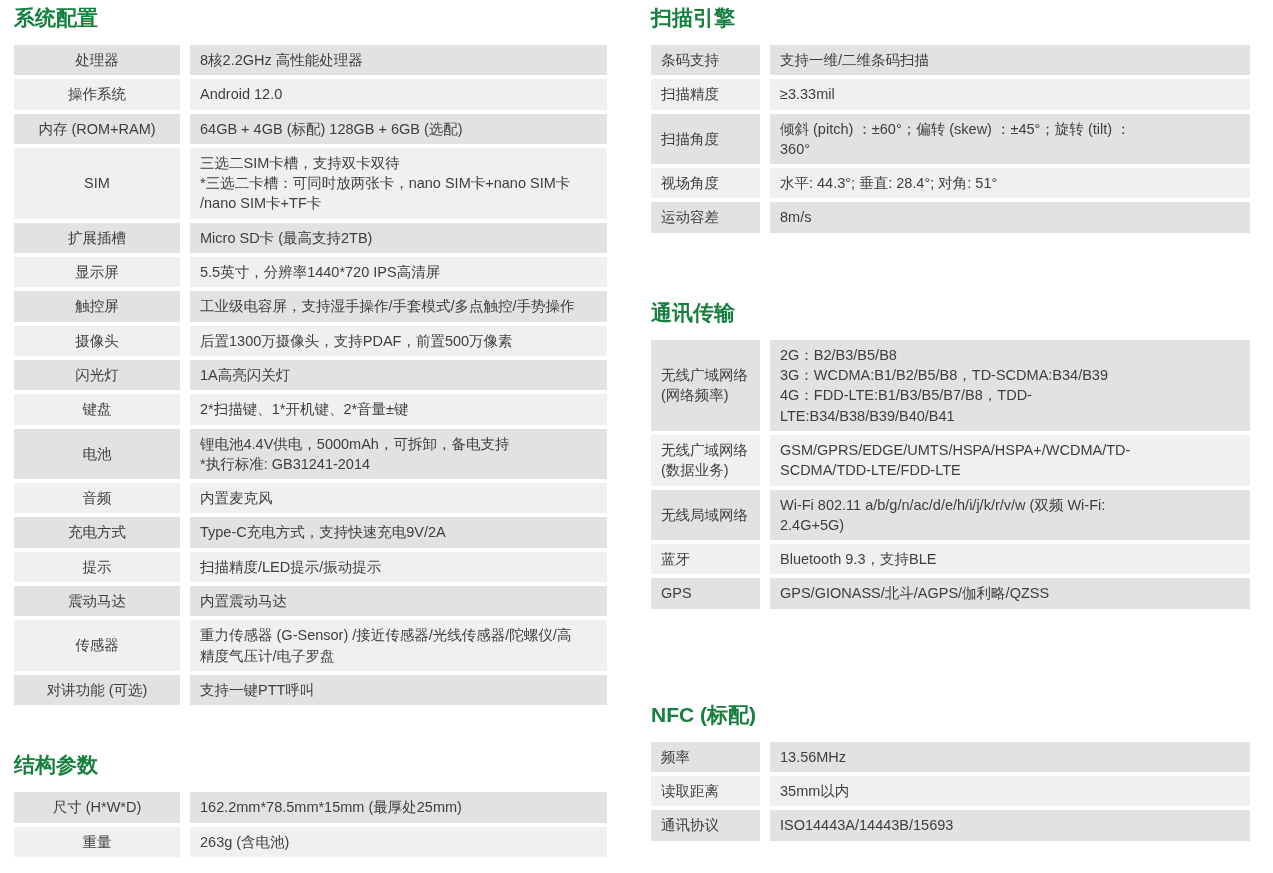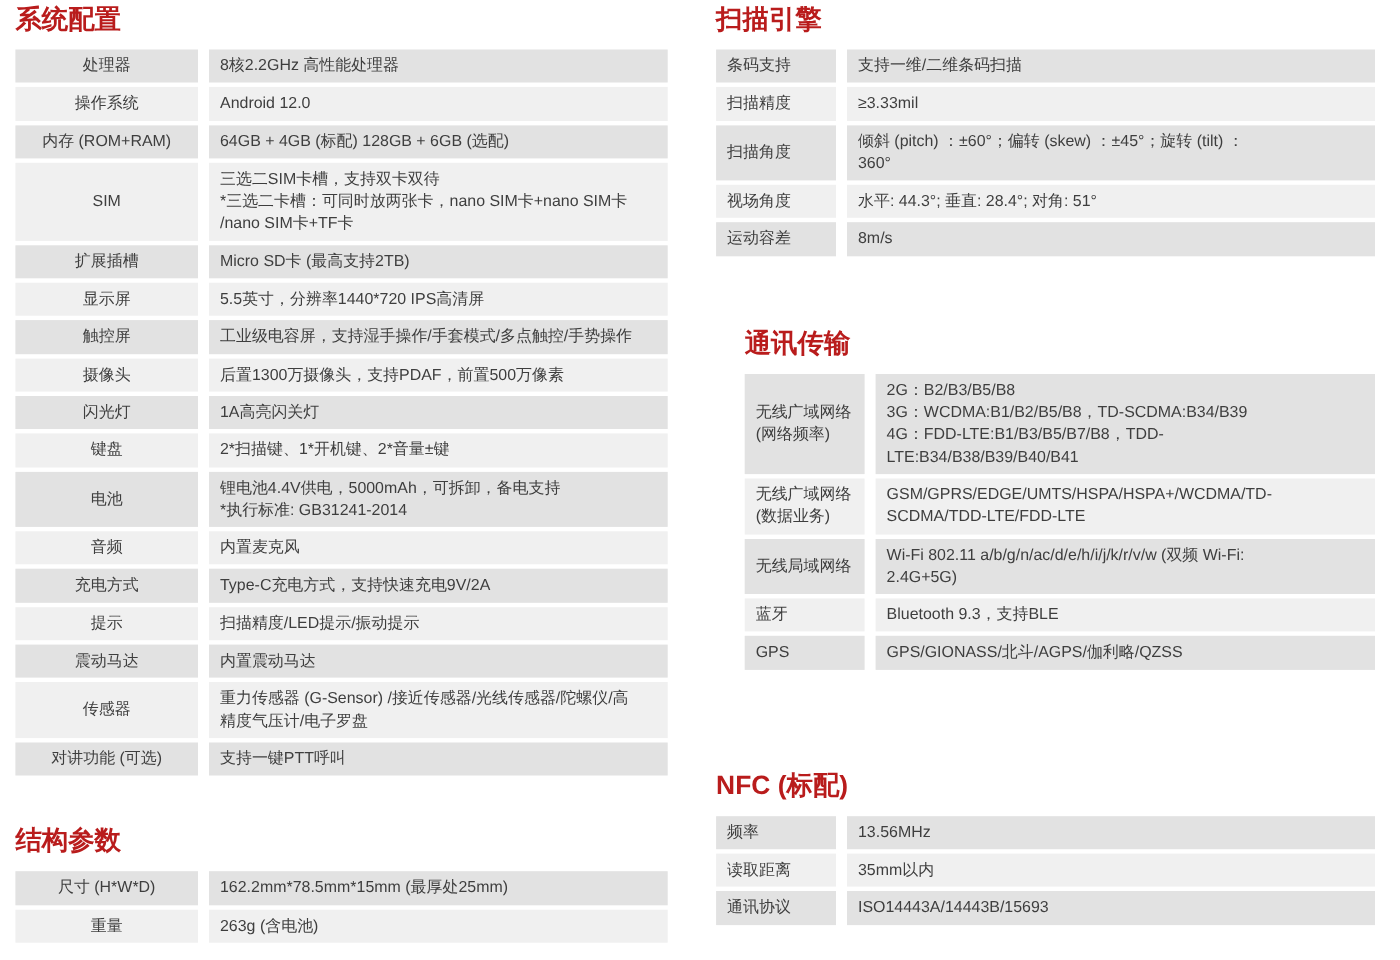--- a/index.html
+++ b/index.html
@@ -20,29 +20,29 @@
     display: flex;
     gap: 44px;
     background: #ffffff;
   }
   .col { display: block; }
   .col-left  { width: 593px; }
   .col-right { width: 599px; }
 
   section.spec-section { display: block; }
   .col-left  section:nth-of-type(2) { margin-top: 48px; }
-  .col-right section:nth-of-type(2) { margin-top: 68px; margin-left: 26px; }
+  .col-right section:nth-of-type(2) { margin-top: 68px; }
   .col-right section:nth-of-type(3) { margin-top: 94px; }
 
   h2.sec-title {
     margin: 0 0 15px 0;
-    font-size: 24px;
+    font-size: 21px;
     line-height: 24px;
     font-weight: bold;
-    color: #b91c1c;
+    color: #15803d;
   }
 
   .spec-table { display: block; }
   .spec-row {
     display: flex;
     gap: 10px;
     margin-bottom: 4px;
   }
   .cell {
     display: flex;

